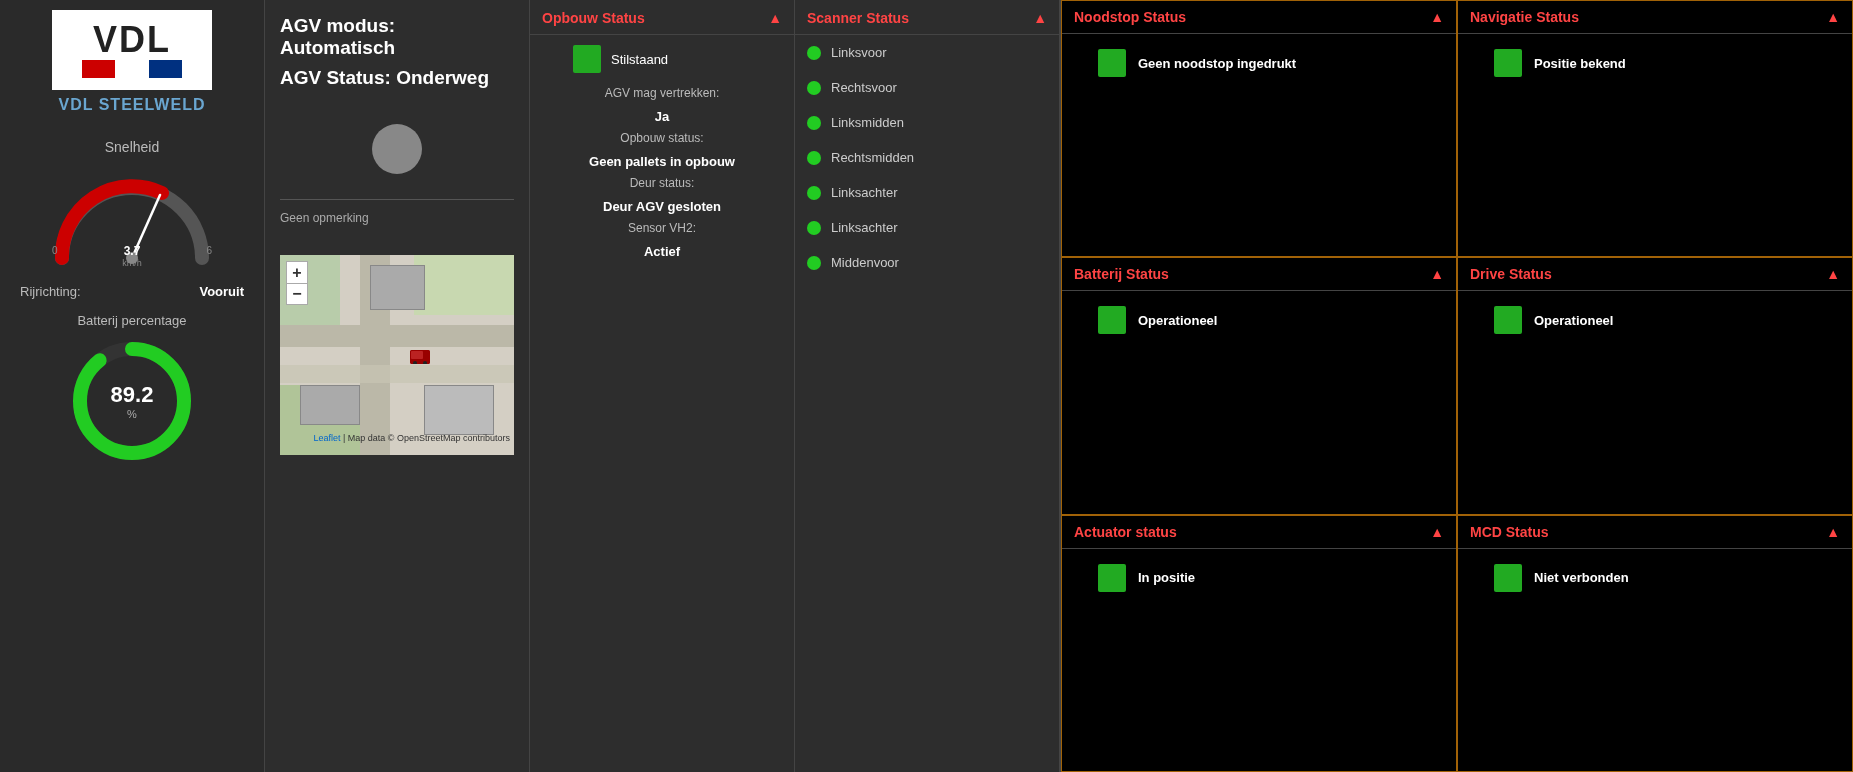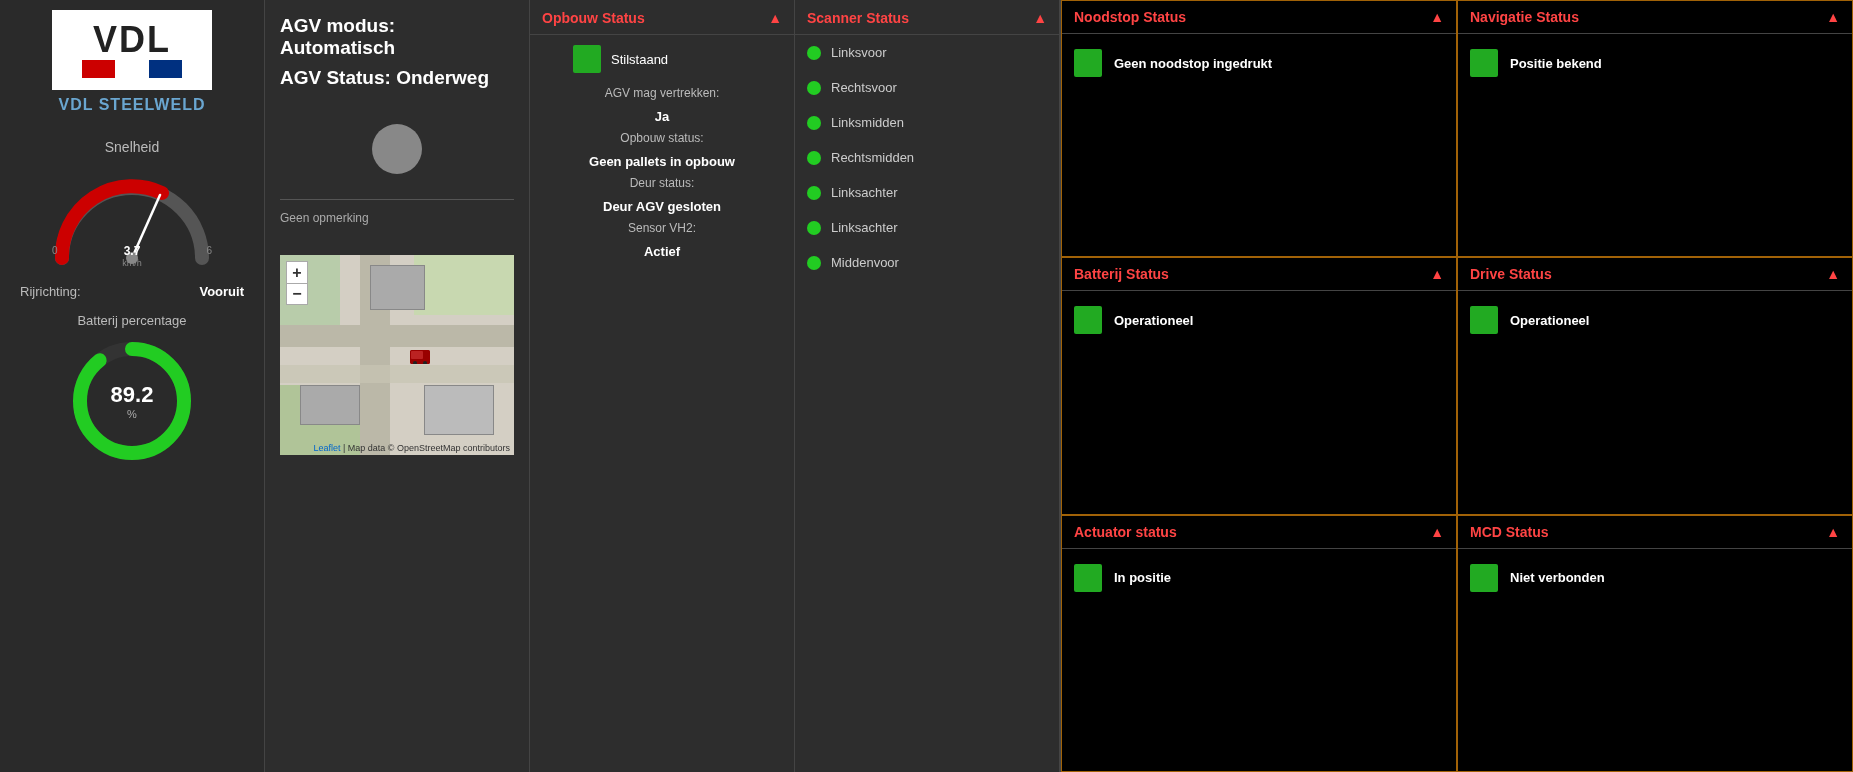--- a/index.html
+++ b/index.html
@@ -270,21 +270,21 @@
       font-weight: bold;
       color: #333;
       cursor: pointer;
       line-height: 1;
     }
 
     .map-btn:first-child { border-bottom: none; }
 
     .map-attribution {
       position: absolute;
-      bottom: 2px;
+      bottom: 12px;
       right: 4px;
       font-size: 9px;
       color: #333;
     }
 
     .map-attribution a { color: #0066cc; text-decoration: none; }
 
     .truck-icon {
       position: absolute;
       width: 20px;
@@ -424,20 +424,21 @@
       align-items: center;
       padding: 8px 12px;
       border-bottom: 1px solid #444;
     }
 
     .status-card-body {
       padding: 15px 12px;
       display: flex;
       align-items: center;
       gap: 12px;
+      margin-left: 24px;
     }
 
     .status-card-text {
       color: #fff;
       font-size: 13px;
       font-weight: bold;
     }
   </style>
 </head>
 <body>

